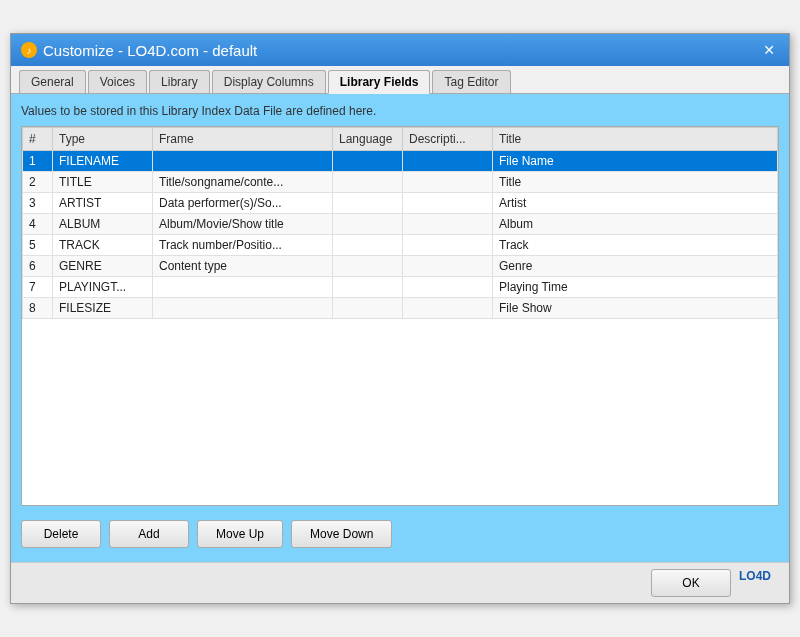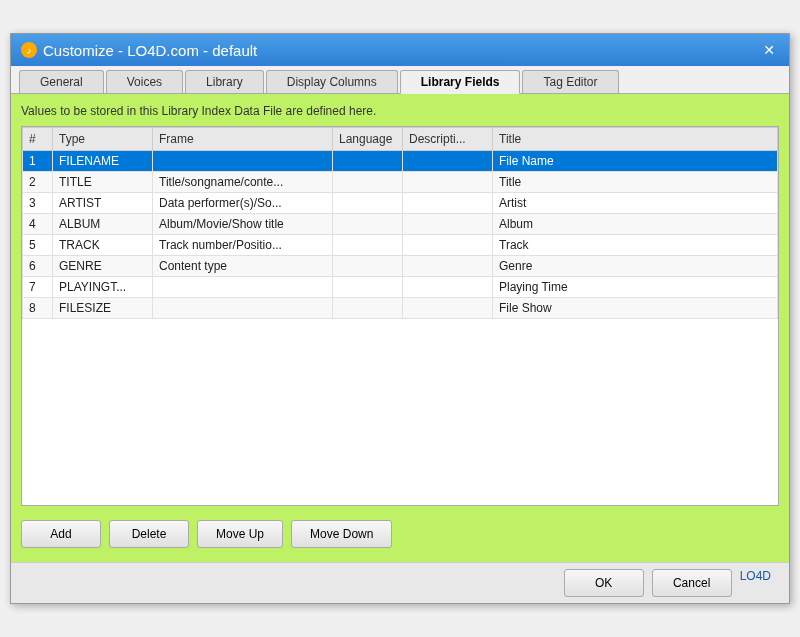--- a/index.html
+++ b/index.html
@@ -62,39 +62,39 @@
       justify-content: center;
     }
     .tab-bar {
       background: #f0f0f0;
       border-bottom: 1px solid #aaa;
       display: flex;
       padding: 4px 8px 0 8px;
       gap: 2px;
     }
     .tab {
-      padding: 4px 20px;
+      padding: 4px 11px;
       border: 1px solid #aaa;
       border-bottom: none;
       background: #e0e0e0;
       cursor: pointer;
       font-size: 12px;
       color: #333;
       border-radius: 3px 3px 0 0;
     }
     .tab.active {
       background: #f0f0f0;
       border-bottom: 1px solid #f0f0f0;
       margin-bottom: -1px;
       font-weight: bold;
       color: #000;
     }
     .content-area {
       padding: 10px;
-      background: #bef264;
+      background: #7dd3fc;
     }
     .description-text {
       font-size: 12px;
       color: #333;
       margin-bottom: 8px;
     }
     .table-container {
       border: 1px solid #aaa;
       background: white;
       height: 380px;
@@ -159,21 +159,21 @@
       background: #e8e8e8;
     }
     .footer-brand {
       display: flex;
       align-items: center;
       gap: 4px;
       margin-right: 8px;
     }
     .brand-text {
       font-size: 12px;
-      font-weight: normal;
+      font-weight: bold;
       color: #1a5aaa;
     }
     .col-num { width: 30px; }
     .col-type { width: 100px; }
     .col-frame { width: 180px; }
     .col-lang { width: 70px; }
     .col-desc { width: 90px; }
     .col-title { width: auto; }
   </style>
 </head>
@@ -278,27 +278,26 @@
       <td></td>
       <td></td>
       <td></td>
       <td>File Show</td>
     </tr>
           </tbody>
       </table>
     </div>
 
     <div class="btn-row">
+      <button class="btn">Delete</button>
       <button class="btn">Add</button>
-      <button class="btn">Delete</button>
       <button class="btn">Move Up</button>
       <button class="btn">Move Down</button>
     </div>
   </div>
 
   <div class="footer-row">
     <button class="btn">OK</button>
-    <button class="btn">Cancel</button>
     <div class="footer-brand">
       <span class="brand-text">LO4D</span>
     </div>
   </div>
 </div>
 
 </body></html>

